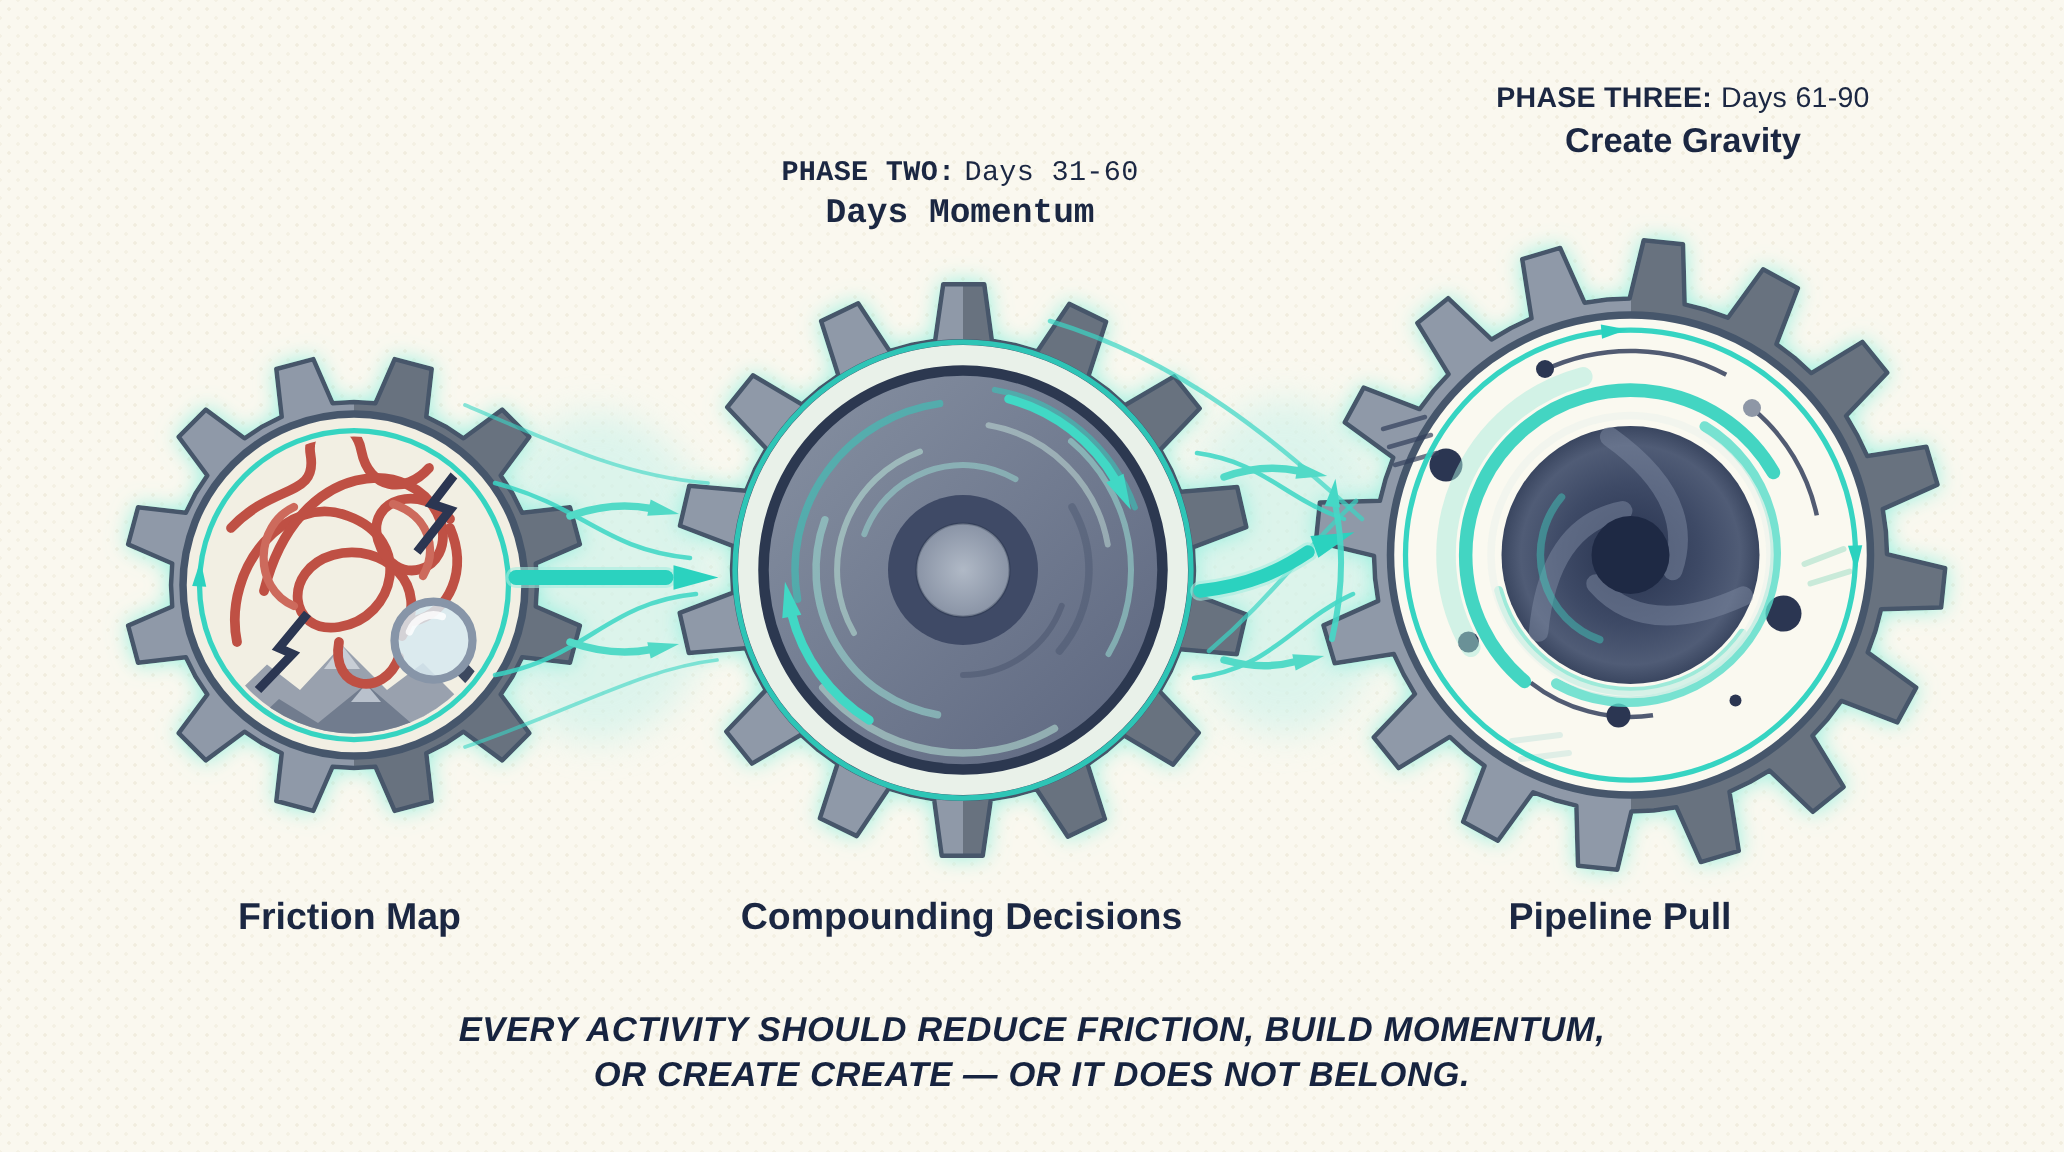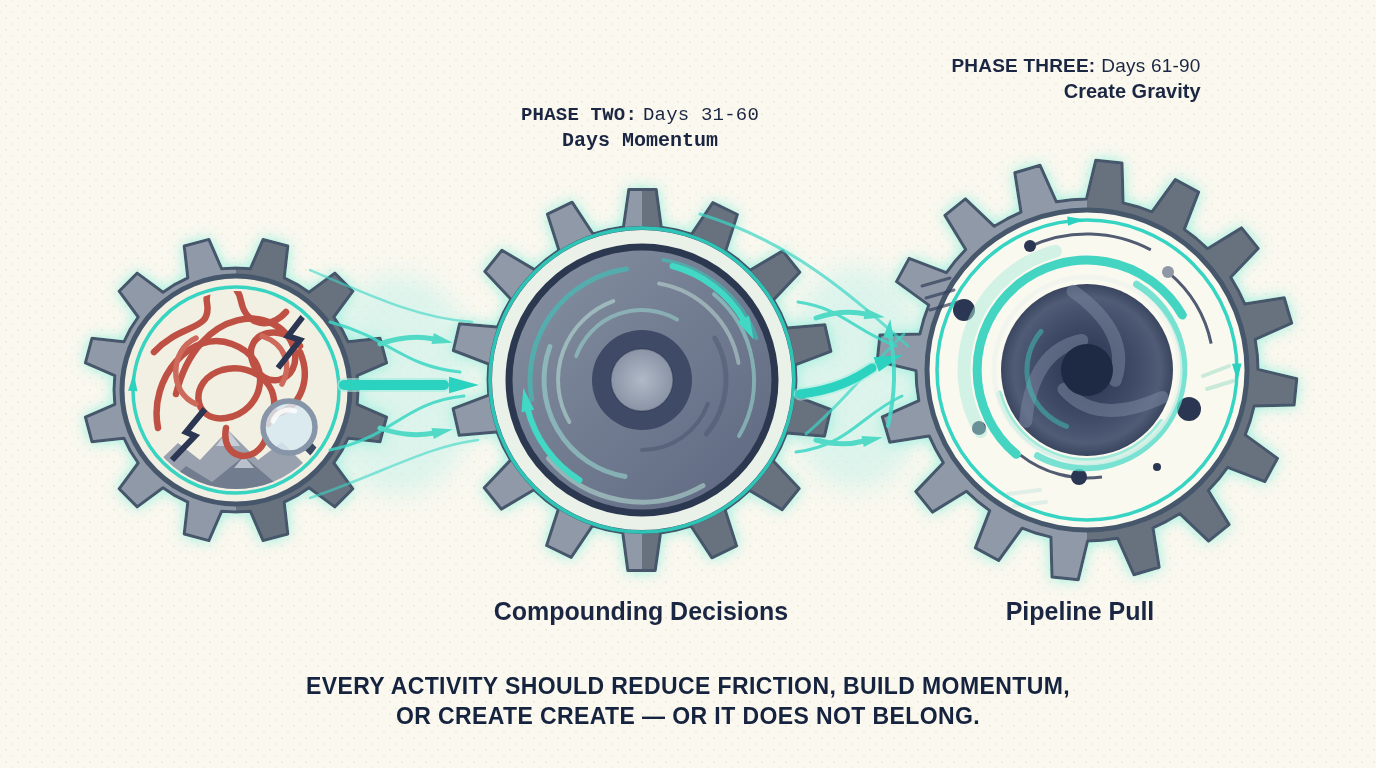--- a/index.html
+++ b/index.html
@@ -10,25 +10,25 @@
       radial-gradient(rgba(205,195,158,.14) 1px, transparent 1.3px) 6px 6px/12px 12px,
       #faf8ef;
     font-family:"Liberation Sans", sans-serif;
     color:#1b2742;
   }
   svg.diagram{position:absolute;left:0;top:0;}
   .phase{position:absolute;transform:translateX(-50%);text-align:center;white-space:nowrap;}
   .kicker{font-size:19px;letter-spacing:.2px;}
   .kb{font-weight:700;}
   .kr{font-weight:400;margin-left:6px;}
-  .ptitle{font-size:20px;font-weight:700;margin-top:3px;}
+  .ptitle{font-size:23px;font-weight:700;margin-top:3px;}
   .glabel{position:absolute;top:597px;transform:translateX(-50%);font-size:25px;font-weight:700;white-space:nowrap;}
   .tagline{position:absolute;left:688px;top:671px;transform:translateX(-50%);
     font-size:23px;font-weight:700;line-height:30px;letter-spacing:.4px;
-    text-align:center;white-space:nowrap;color:#16233f;}
+    text-align:center;white-space:nowrap;color:#16233f;font-style:italic;}
 </style>
 </head>
 <body>
 
 <div class="canvas">
 
   <svg id="diagram" class="diagram" width="1376" height="768" viewBox="0 0 1376 768">
       <defs>
         <linearGradient id="g1grad">
           <stop offset="0.5" stop-color="#8f99a8"></stop>
@@ -193,27 +193,28 @@
     </svg>
 
 
   <div class="phase" style="left:640px;top:104px;font-family:Liberation Mono, monospace;">
     <div class="kicker">
       <span class="kb">PHASE TWO:</span><span class="kr">Days 31-60</span>
     </div>
     <div class="ptitle">Days Momentum</div>
   </div>
 
-  <div class="phase" style="left:1076px;top:55px;text-align:right;">
+  <div class="phase" style="left:1122px;top:55px;">
     <div class="kicker">
       <span class="kb">PHASE THREE:</span><span class="kr">Days 61-90</span>
     </div>
     <div class="ptitle">Create Gravity</div>
   </div>
 
+  <div class="glabel" style="left:233px;">Friction Map</div>
   <div class="glabel" style="left:1080px;">Pipeline Pull</div>
   <div class="glabel" style="left:641px;">Compounding Decisions</div>
 
   <div class="tagline">
     <div>EVERY ACTIVITY SHOULD REDUCE FRICTION, BUILD MOMENTUM,</div>
     <div>OR CREATE CREATE — OR IT DOES NOT BELONG.</div>
   </div>
 
 </div>
 

